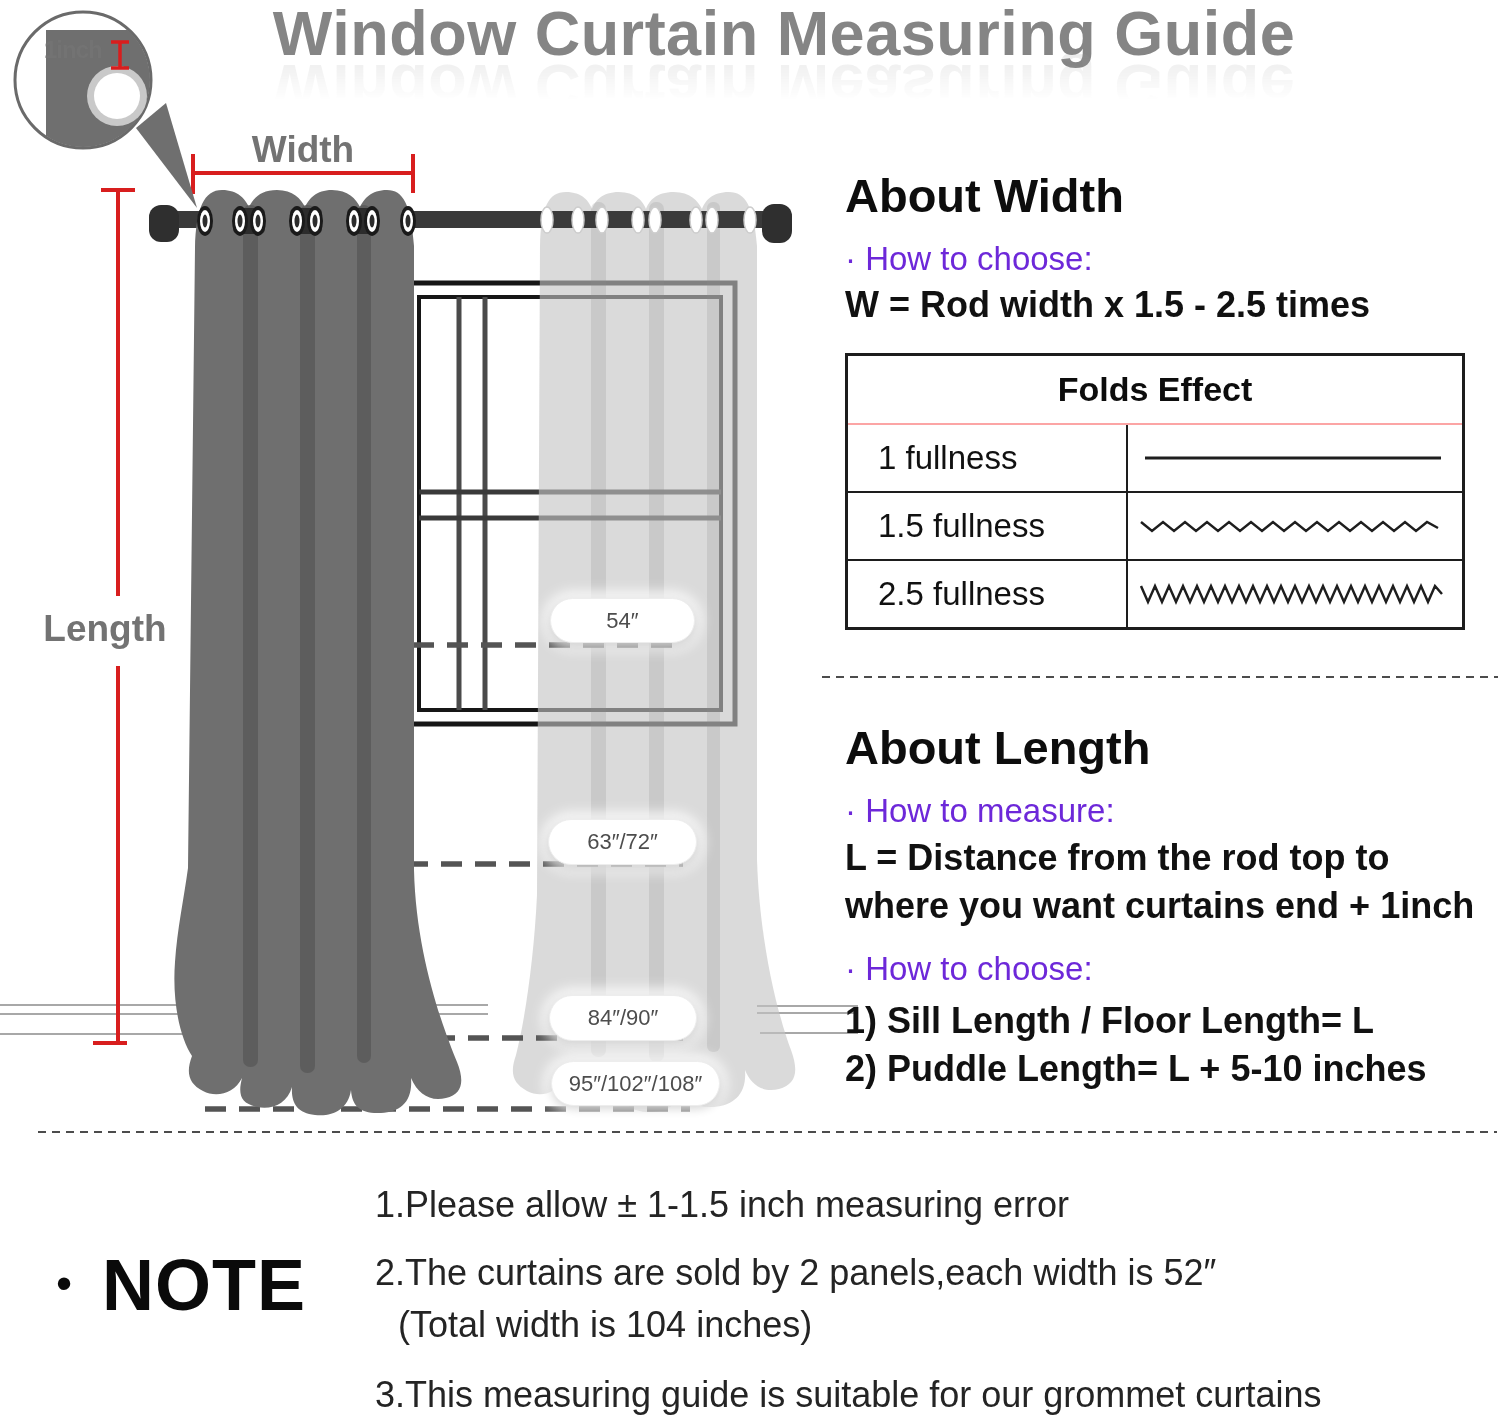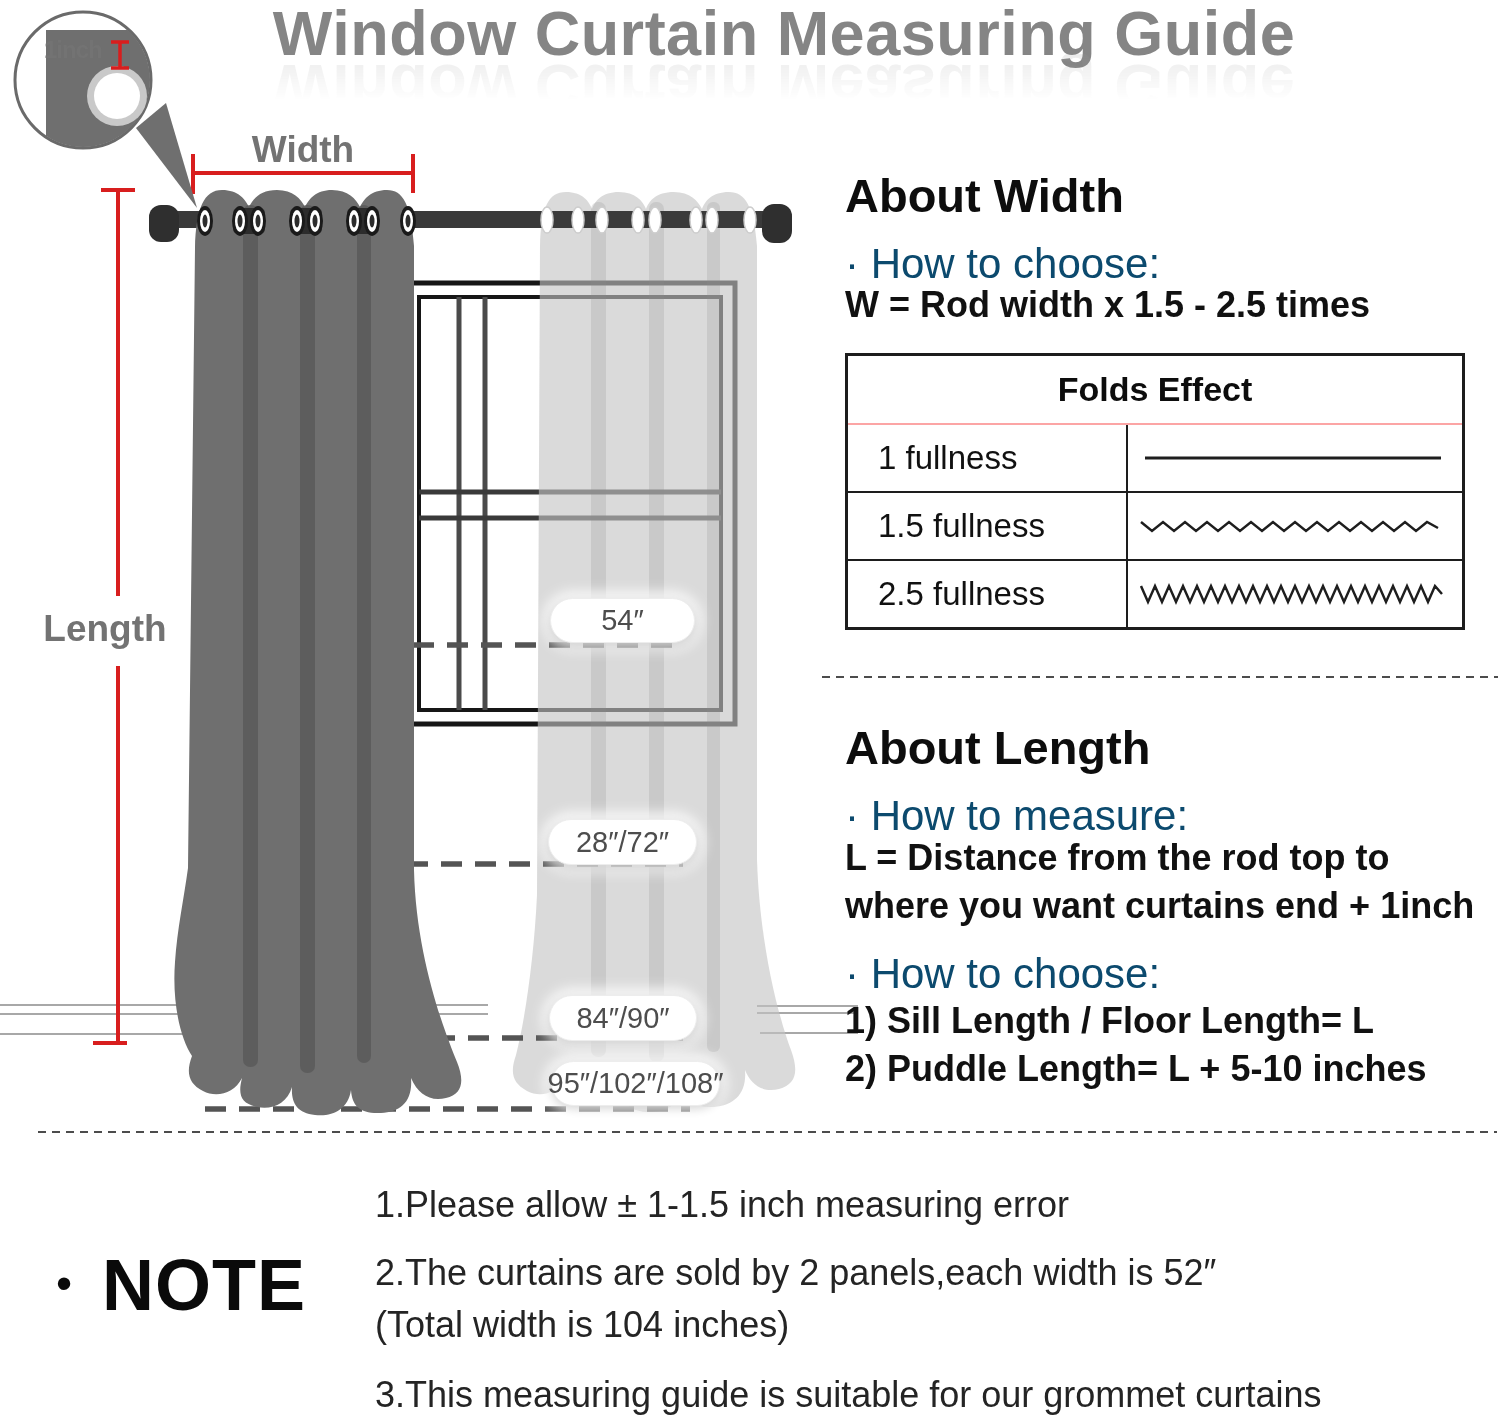--- a/index.html
+++ b/index.html
@@ -15,28 +15,28 @@
   
   #scene{position:absolute;left:0;top:0;}
   
   .red-label{position:absolute;color:#737373;font-weight:700;text-align:center;}
   #width-label{left:192px;top:129px;width:222px;font-size:37px;}
   #length-label{left:30px;top:608px;width:150px;font-size:37px;}
   #inch-label{left:44px;top:36px;font-size:24px;letter-spacing:-1px;}
   
   .pill{position:absolute;background:#ffffff;border:1px solid #ededed;border-radius:24px;
     box-shadow:0 3px 10px rgba(0,0,0,.16),0 0 14px 6px rgba(255,255,255,.95);
-    color:#4d4d4d;font-size:29px;display:flex;align-items:center;justify-content:center;}
+    color:#4d4d4d;font-size:22px;display:flex;align-items:center;justify-content:center;}
   #pill-54{left:550px;top:598px;width:143px;height:43px;}
   #pill-63{left:548px;top:819px;width:147px;height:44px;}
   #pill-84{left:549px;top:995px;width:146px;height:44px;}
   #pill-95{left:551px;top:1061px;width:167px;height:43px;}
   
   .heading{position:absolute;left:845px;font-size:47px;font-weight:700;color:#0d0d0d;}
-  .bullet-line{position:absolute;left:845px;font-size:42px;color:#0c4a6e;}
+  .bullet-line{position:absolute;left:845px;font-size:33px;color:#6d28d9;}
   .formula{position:absolute;left:845px;font-size:36px;font-weight:600;color:#111111;}
   
   #folds-table{position:absolute;left:845px;top:353px;width:620px;border:3px solid #1d1d1d;
     box-sizing:border-box;background:#fff;}
   .ft-header{height:67px;border-bottom:2px solid #fca5a5;display:flex;align-items:center;
     justify-content:center;font-size:34px;font-weight:700;color:#0d0d0d;}
   .ft-row{display:grid;grid-template-columns:280px 1fr;height:66px;border-bottom:2px solid #1d1d1d;}
   .ft-row:last-child{border-bottom:none;}
   .ft-label{display:flex;align-items:center;padding-left:30px;font-size:33px;color:#111;
     border-right:2px solid #1d1d1d;}
@@ -211,21 +211,21 @@
       <line x1="111" y1="68" x2="129" y2="68"></line>
     </g>
   </g>
 </svg>
 
 <div id="inch-label" class="red-label">1inch</div>
 <div id="width-label" class="red-label">Width</div>
 <div id="length-label" class="red-label">Length</div>
 
 <div id="pill-54" class="pill">54″</div>
-<div id="pill-63" class="pill">28″/72″</div>
+<div id="pill-63" class="pill">63″/72″</div>
 <div id="pill-84" class="pill">84″/90″</div>
 <div id="pill-95" class="pill">95″/102″/108″</div>
 
 <div class="heading" style="top:168px;">About Width</div>
 <div class="bullet-line" style="top:240px;">· How to choose:</div>
 <div class="formula" style="top:284px;">W = Rod width x 1.5 - 2.5 times</div>
 
 <div id="folds-table">
   <div class="ft-header">Folds Effect</div>
   <div class="ft-row">
@@ -262,14 +262,14 @@
 <div class="formula" style="top:885px;">where you want curtains end + 1inch</div>
 <div class="bullet-line" style="top:950px;">· How to choose:</div>
 <div class="formula" style="top:1000px;">1)  Sill Length / Floor Length= L</div>
 <div class="formula" style="top:1048px;">2)  Puddle Length= L + 5-10 inches</div>
 
 <div id="divider-bottom" class="dash-divider"></div>
 <div id="note-bullet">•</div>
 <div id="note-heading">NOTE</div>
 <div class="note-item" style="top:1184px;">1.Please allow ± 1-1.5 inch measuring error</div>
 <div class="note-item" style="top:1252px;text-align:center;">2.The curtains are sold by 2 panels,each width is 52″</div>
-<div class="note-item" style="top:1304px;">(Total width is 104 inches)</div>
+<div class="note-item" style="top:1304px;margin-left:23px;">(Total width is 104 inches)</div>
 <div class="note-item" style="top:1374px;">3.This measuring guide is suitable for our grommet curtains</div>
 
 </body></html>

